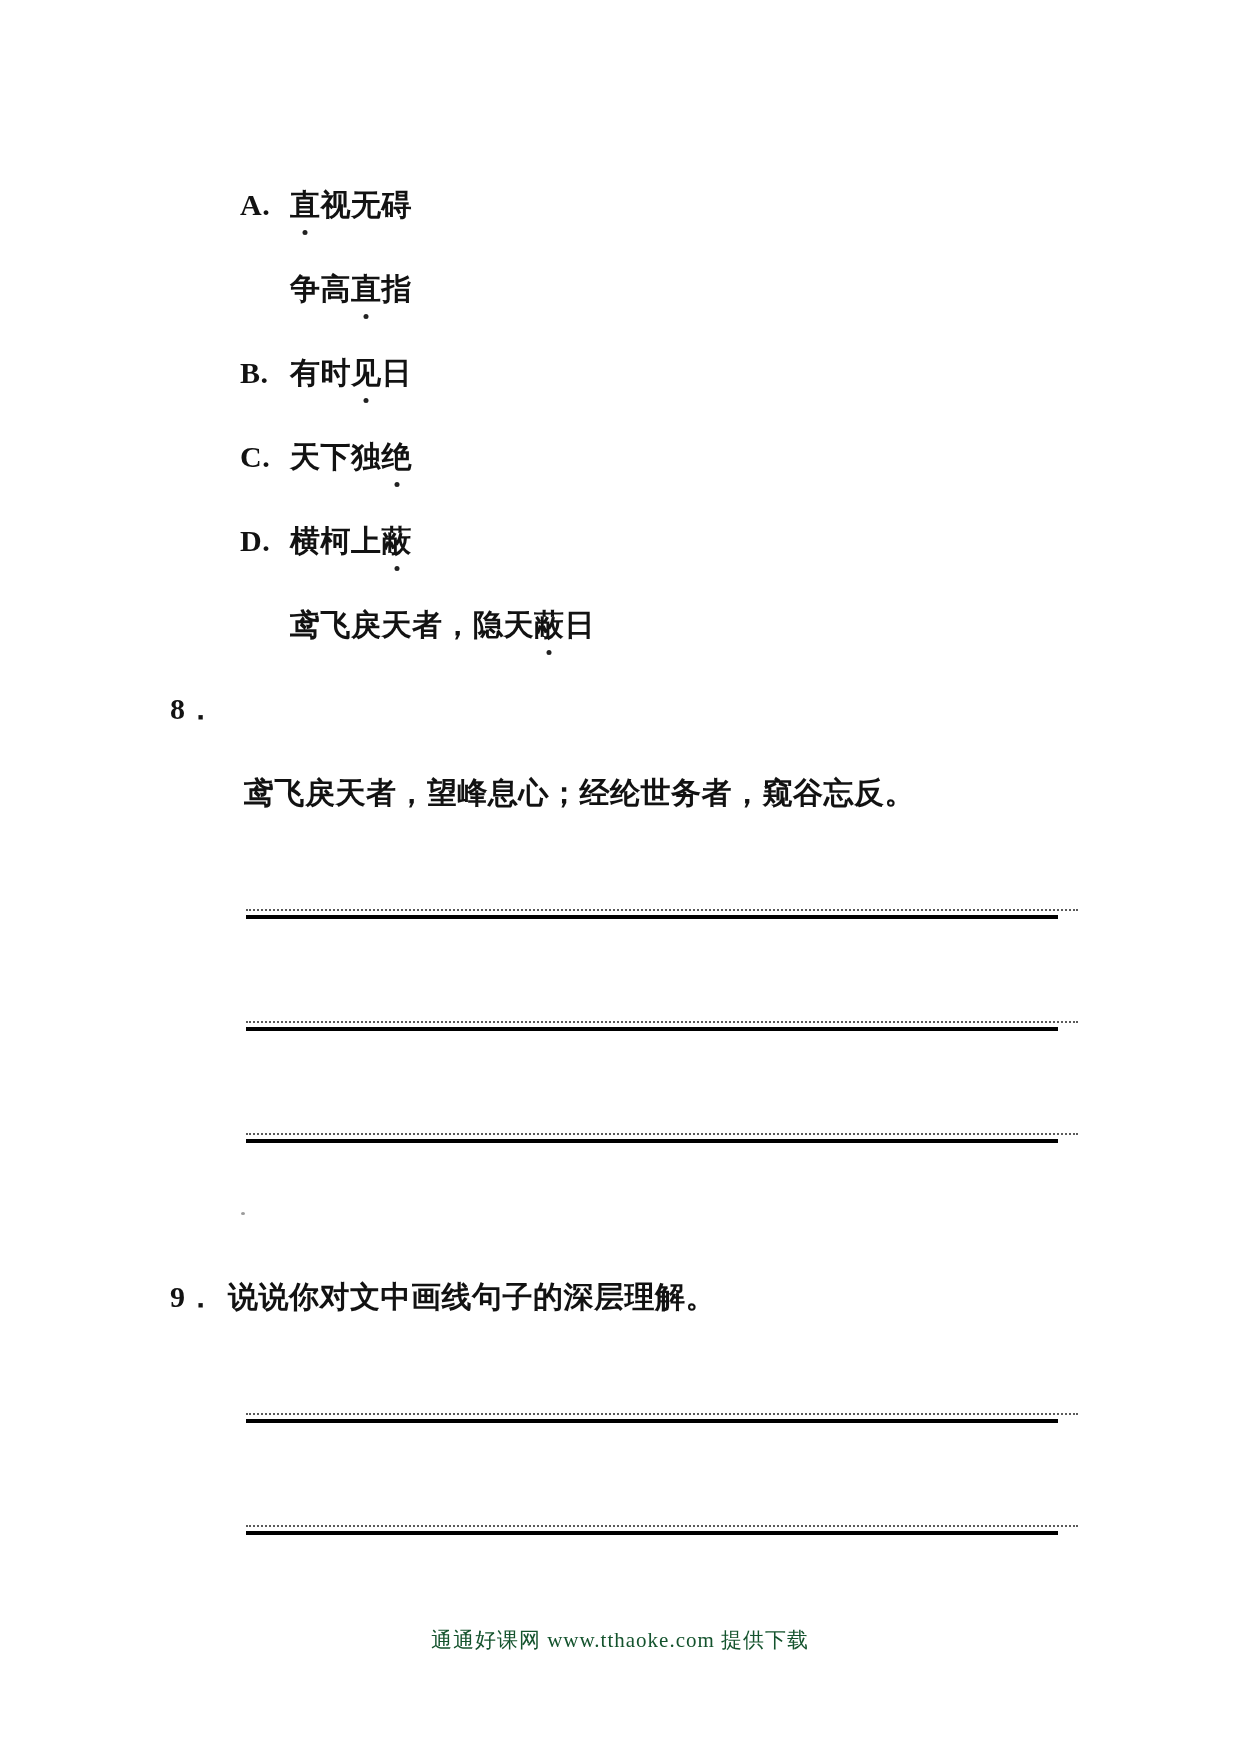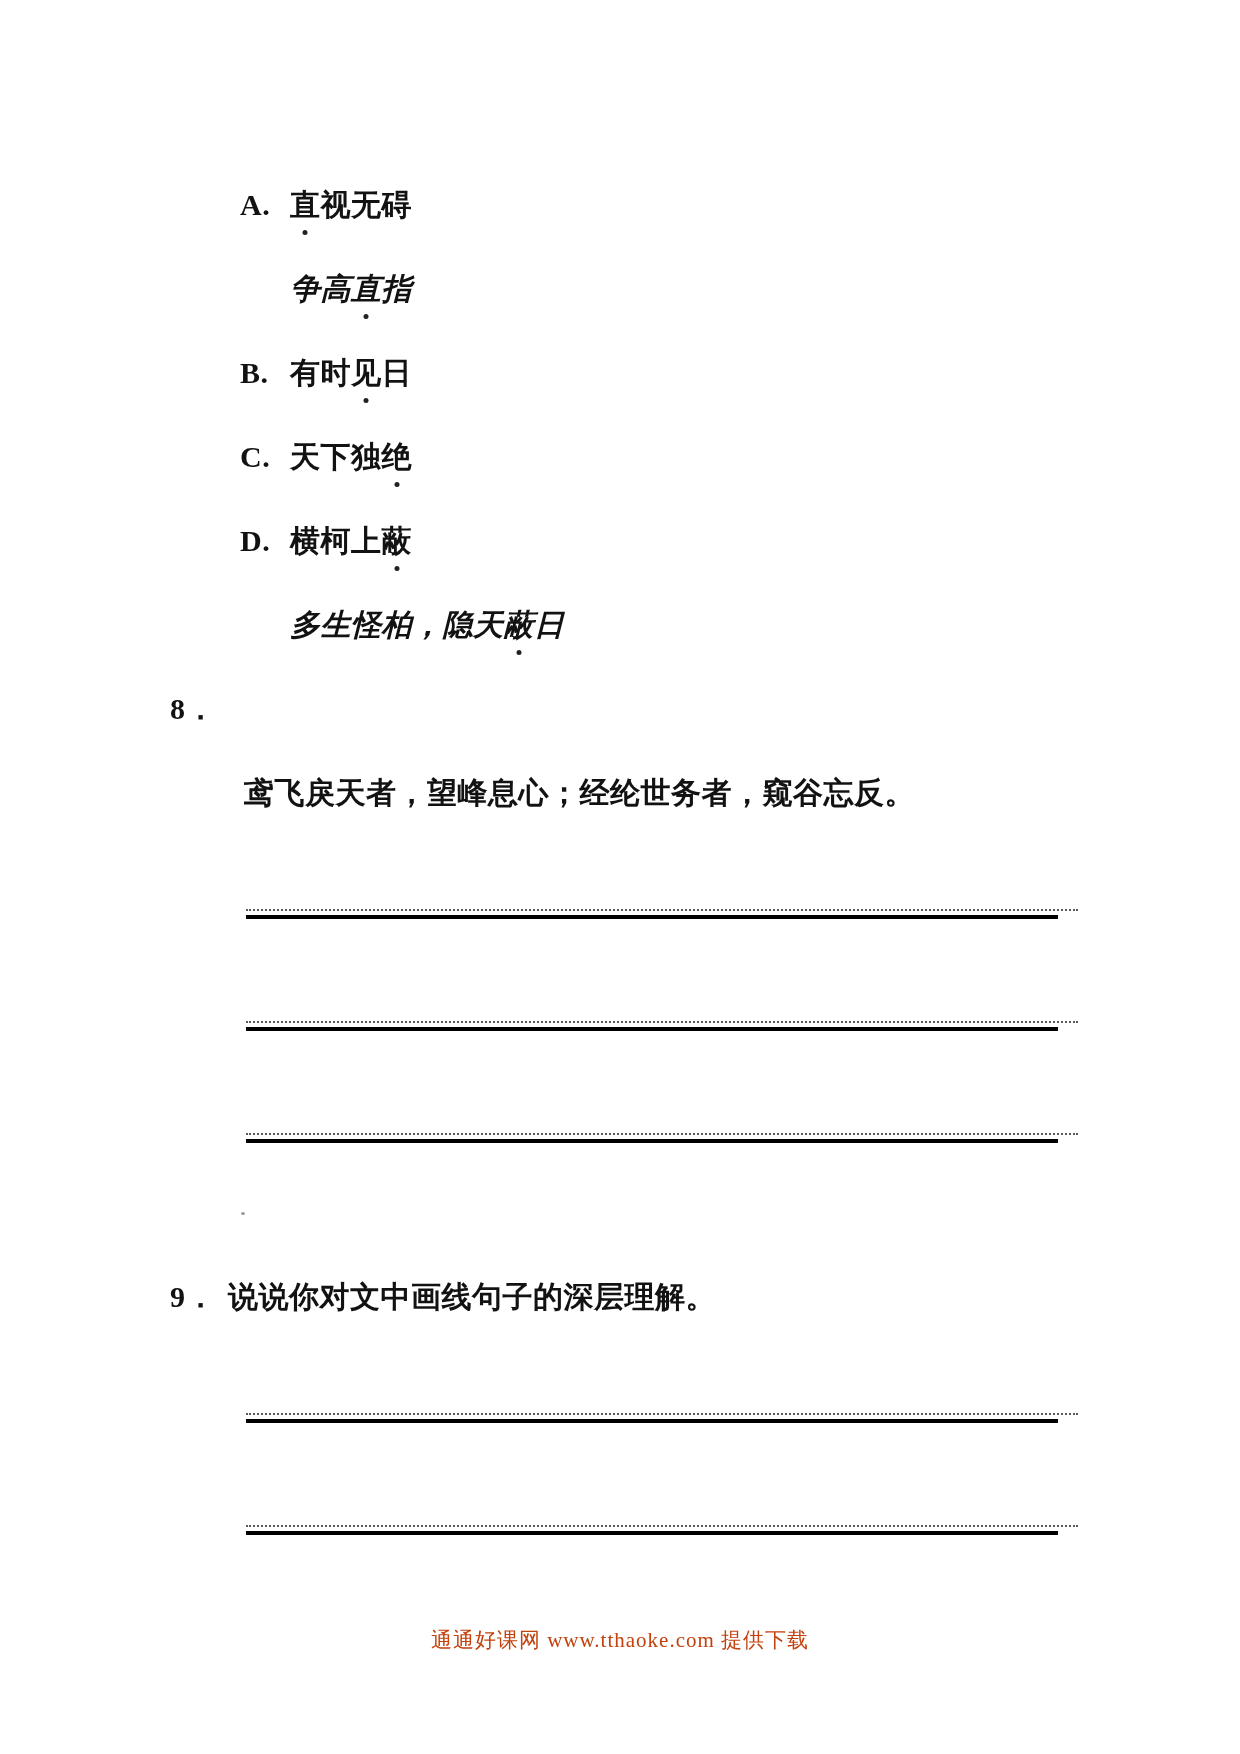--- a/index.html
+++ b/index.html
@@ -24,21 +24,21 @@
     height: 84px;
     display: flex;
     align-items: center;
     font-size: 30px;
     font-weight: 700;
     letter-spacing: 0.5px;
     white-space: nowrap;
   }
   
   .opt-row  { padding-left: 70px; }
-  .opt-cont { padding-left: 120px; font-style: italic; }
+  .opt-cont { padding-left: 120px; }
   .opt-letter {
     display: inline-block;
     width: 50px;
     font-family: "Liberation Serif", "DejaVu Serif", serif;
   }
   .opt-text span { display: inline-block; }
   
   .dotchar { position: relative; }
   .dotchar::after {
     content: "";
@@ -78,21 +78,21 @@
     width: 4px; height: 3px;
     border-radius: 50%;
     background: #9a9a9a;
   }
   .footer {
     position: absolute;
     top: 1626px; left: 0;
     width: 100%;
     text-align: center;
     font-size: 21px;
-    color: #c2410c;
+    color: #14532d;
     letter-spacing: 1px;
   }
 </style>
 </head>
 <body>
 
 <div class="page">
   <div class="content">
 
     <div id="options-container">
@@ -109,21 +109,21 @@
         </div>
         <div class="line opt-row">
           <span class="opt-letter">C.</span>
           <span class="opt-text"><span class="">天下独</span><span class="dotchar">绝</span></span>
         </div>
         <div class="line opt-row">
           <span class="opt-letter">D.</span>
           <span class="opt-text"><span class="">横柯上</span><span class="dotchar">蔽</span></span>
         </div>
         <div class="line opt-cont">
-          <span class="opt-text"><span class="">多生怪柏，隐天</span><span class="dotchar">蔽</span><span class="">日</span></span>
+          <span class="opt-text"><span class="">鸢飞戾天者，隐天</span><span class="dotchar">蔽</span><span class="">日</span></span>
         </div>
       </div>
 
     <div class="line q-row">
       <span class="q-num">8．</span>
     </div>
 
     <div class="line sent-row">
       <span class="sentence">鸢飞戾天者，望峰息心；经纶世务者，窥谷忘反。</span>
     </div>

